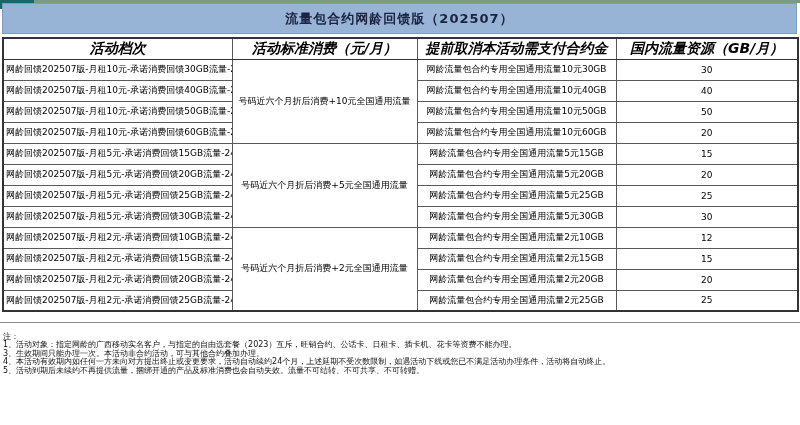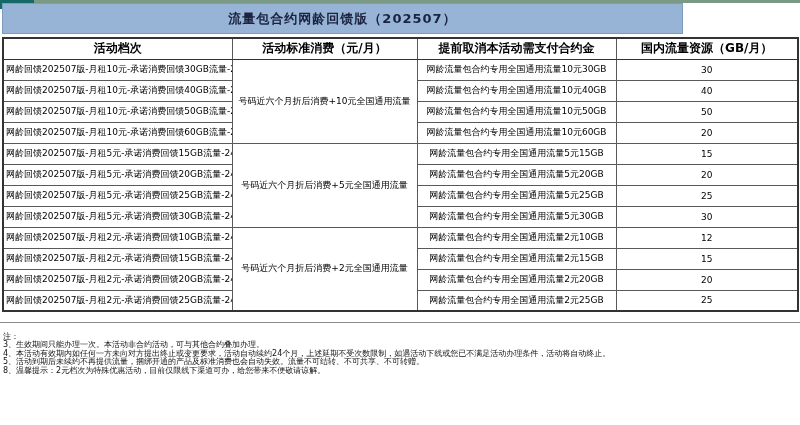--- a/index.html
+++ b/index.html
@@ -4,36 +4,36 @@
 <style>
   * { box-sizing: border-box; }
   html,body { margin:0; padding:0; }
   body {
     width:800px; height:425px; background:#ffffff; position:relative;
     font-family:"DejaVu Sans", sans-serif; overflow:hidden; color:#111;
   }
   .top-strip { position:absolute; top:0; left:0; width:800px; height:3px; background:#7a9a85; }
   .corner-block { position:absolute; top:0; left:0; width:34px; height:9px; background:#156a68; }
   .title-bar {
-    position:absolute; top:3px; left:2px; width:681px; height:31px;
+    position:absolute; top:3px; left:2px; width:795px; height:31px;
     background:#97b3d5; border:1px solid #7d9cc0;
     display:flex; align-items:center; justify-content:center;
   }
   .title-text { font-size:13px; font-weight:bold; color:#1b2340; letter-spacing:1px; }
   .bottom-rule { position:absolute; top:322px; left:0; width:800px; height:0; border-top:1px solid #8a8a8a; }
   table.pkg {
     position:absolute; top:37px; left:2px; width:795px;
     border-collapse:collapse; table-layout:fixed; background:#fff;
   }
   table.pkg th, table.pkg td {
     border:1px solid #595959; text-align:center; vertical-align:middle;
     padding:0 2px; white-space:nowrap; overflow:hidden;
   }
   table.pkg { border:2px solid #333; }
-  table.pkg th { height:21px; font-size:12px; font-weight:bold; color:#000; border-bottom:1.5px solid #333; }
+  table.pkg th { height:21px; font-size:14px; font-weight:bold; color:#000; border-bottom:1.5px solid #333;font-style:italic; }
   table.pkg td { height:21px; font-size:9px; color:#000; font-weight:normal; }
   td.tier { font-size:8.5px; }
   td.consumption { font-size:9px; }
   tr.group-start td { border-top:1.5px solid #2b2b2b; }
   .notes {
     position:absolute; top:333px; left:3px; width:794px;
     font-size:8px; line-height:8.4px; color:#111;
   }
   .notes .note-line { white-space:nowrap; }
   .notes .notes-label { font-weight:normal; }
@@ -128,18 +128,18 @@
         <td class="tier">网龄回馈202507版-月租2元-承诺消费回馈25GB流量-24个月</td>
         <td class="product">网龄流量包合约专用全国通用流量2元25GB</td>
         <td class="gb">25</td>
       </tr>
     </tbody>
 </table>
 
 <div class="notes">
   <div class="note-line notes-label">注：</div>
   <div>
+      <div class="note-line">1、活动对象：指定网龄的广西移动实名客户，与指定的自由选套餐（2023）互斥，旺销合约、公话卡、日租卡、插卡机、花卡等资费不能办理。</div>
       <div class="note-line">3、生效期间只能办理一次。本活动非合约活动，可与其他合约叠加办理。</div>
       <div class="note-line">4、本活动有效期内如任何一方未向对方提出终止或变更要求，活动自动续约24个月，上述延期不受次数限制，如遇活动下线或您已不满足活动办理条件，活动将自动终止。</div>
       <div class="note-line">5、活动到期后未续约不再提供流量，捆绑开通的产品及标准消费也会自动失效。流量不可结转、不可共享、不可转赠。</div>
-      <div class="note-line">8、温馨提示：2元档次为特殊优惠活动，目前仅限线下渠道可办，给您带来不便敬请谅解。</div>
     </div>
 </div>
 
 </body></html>

